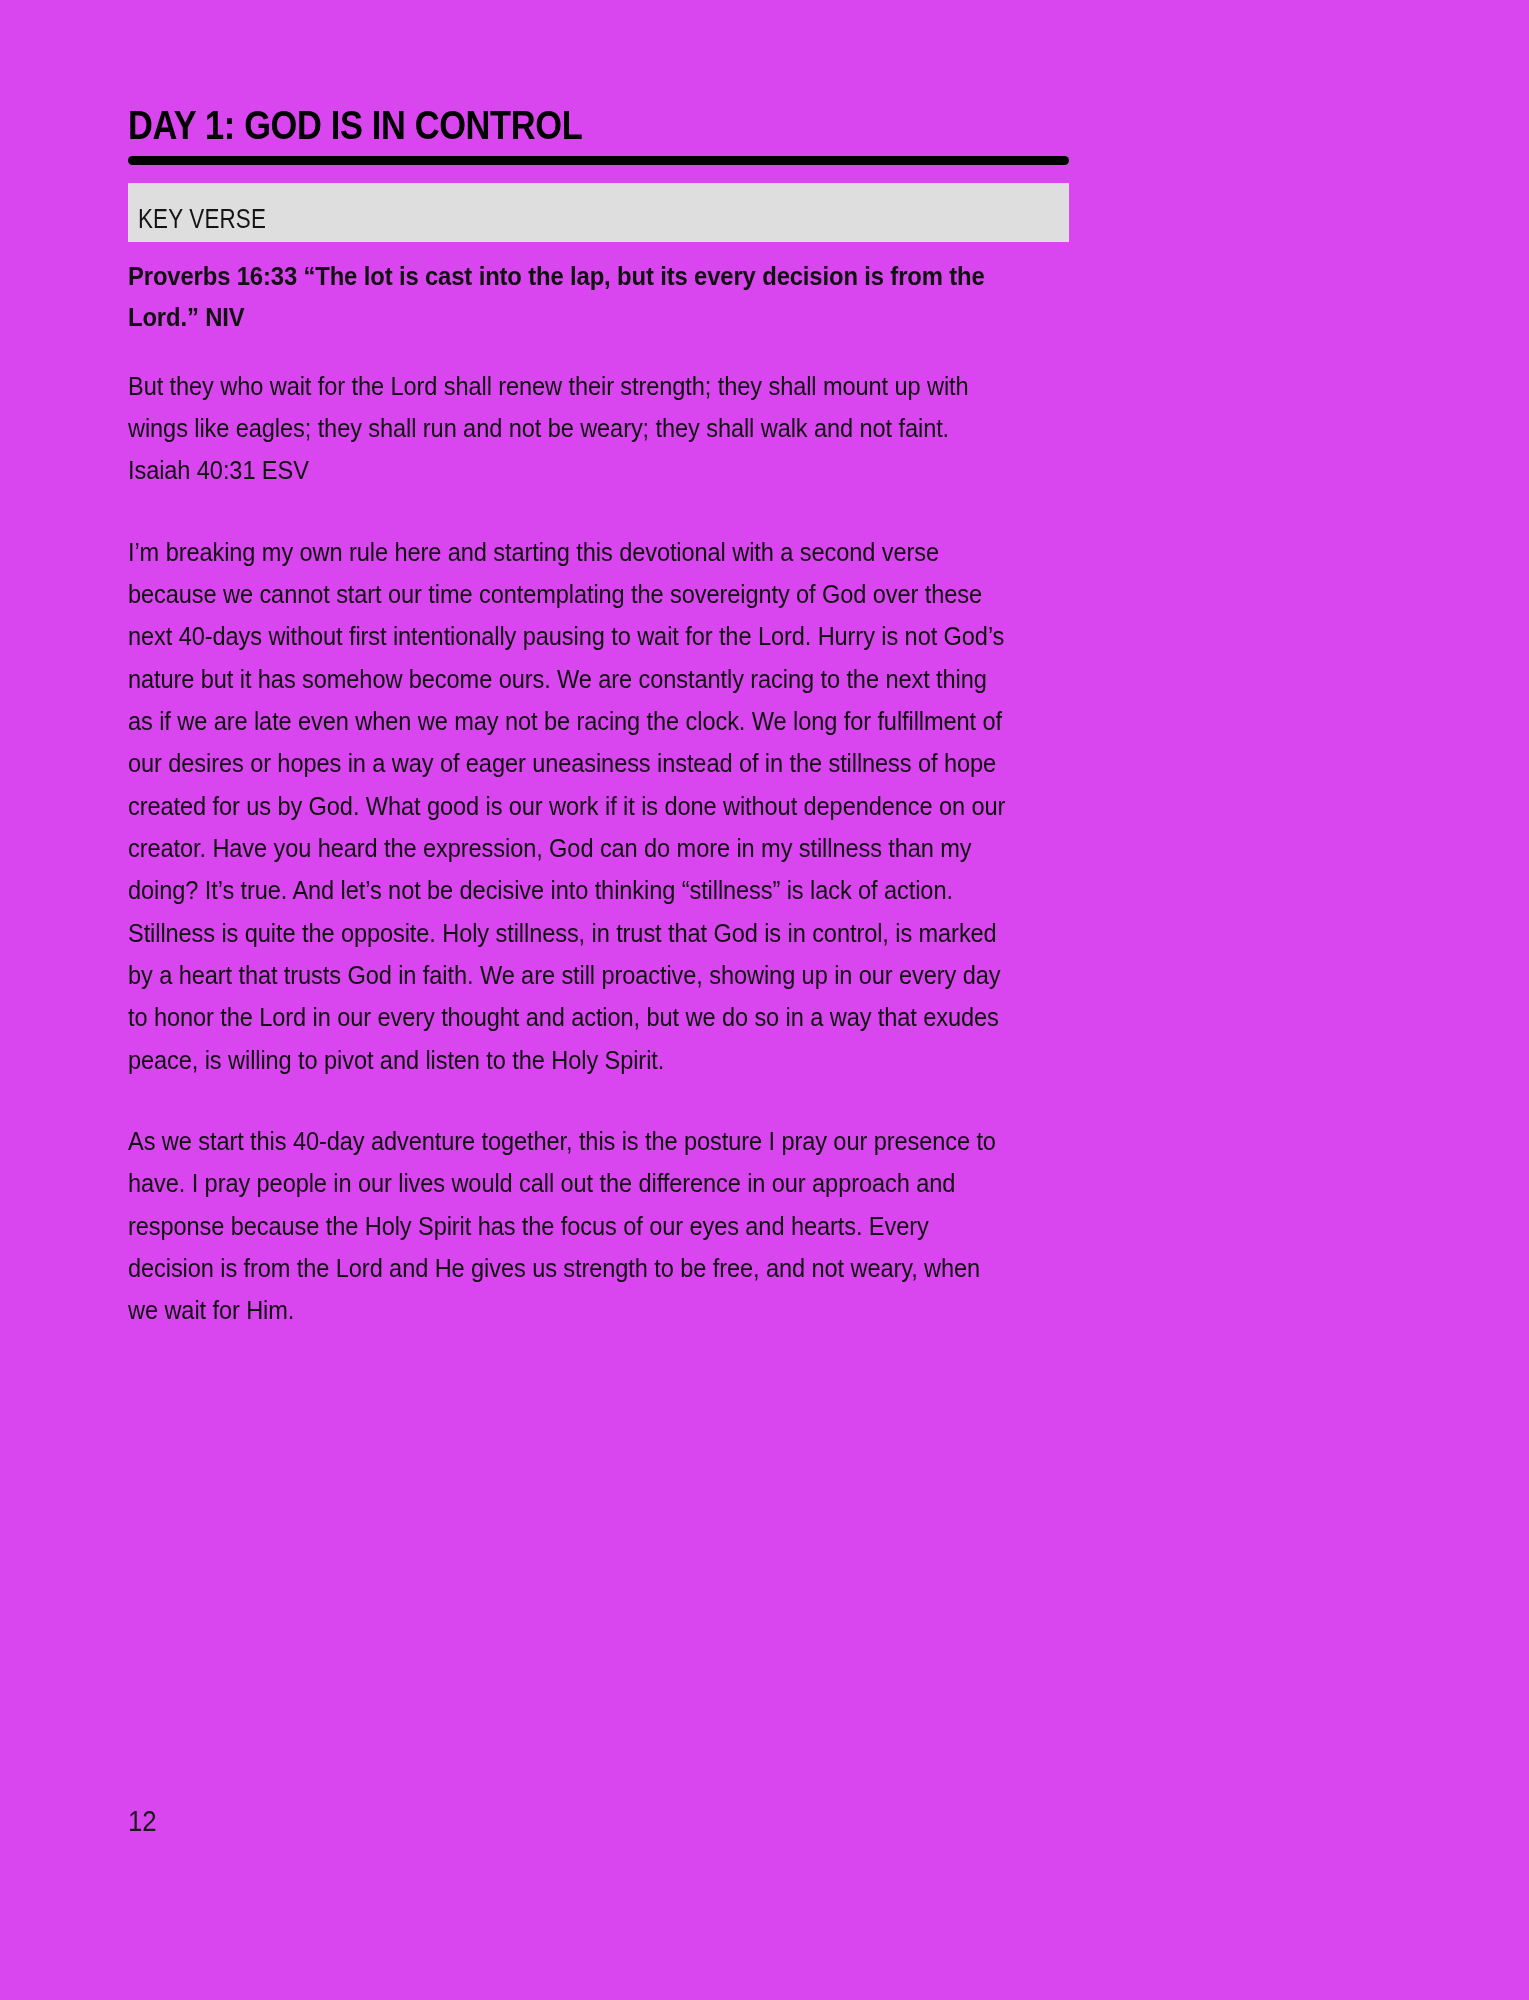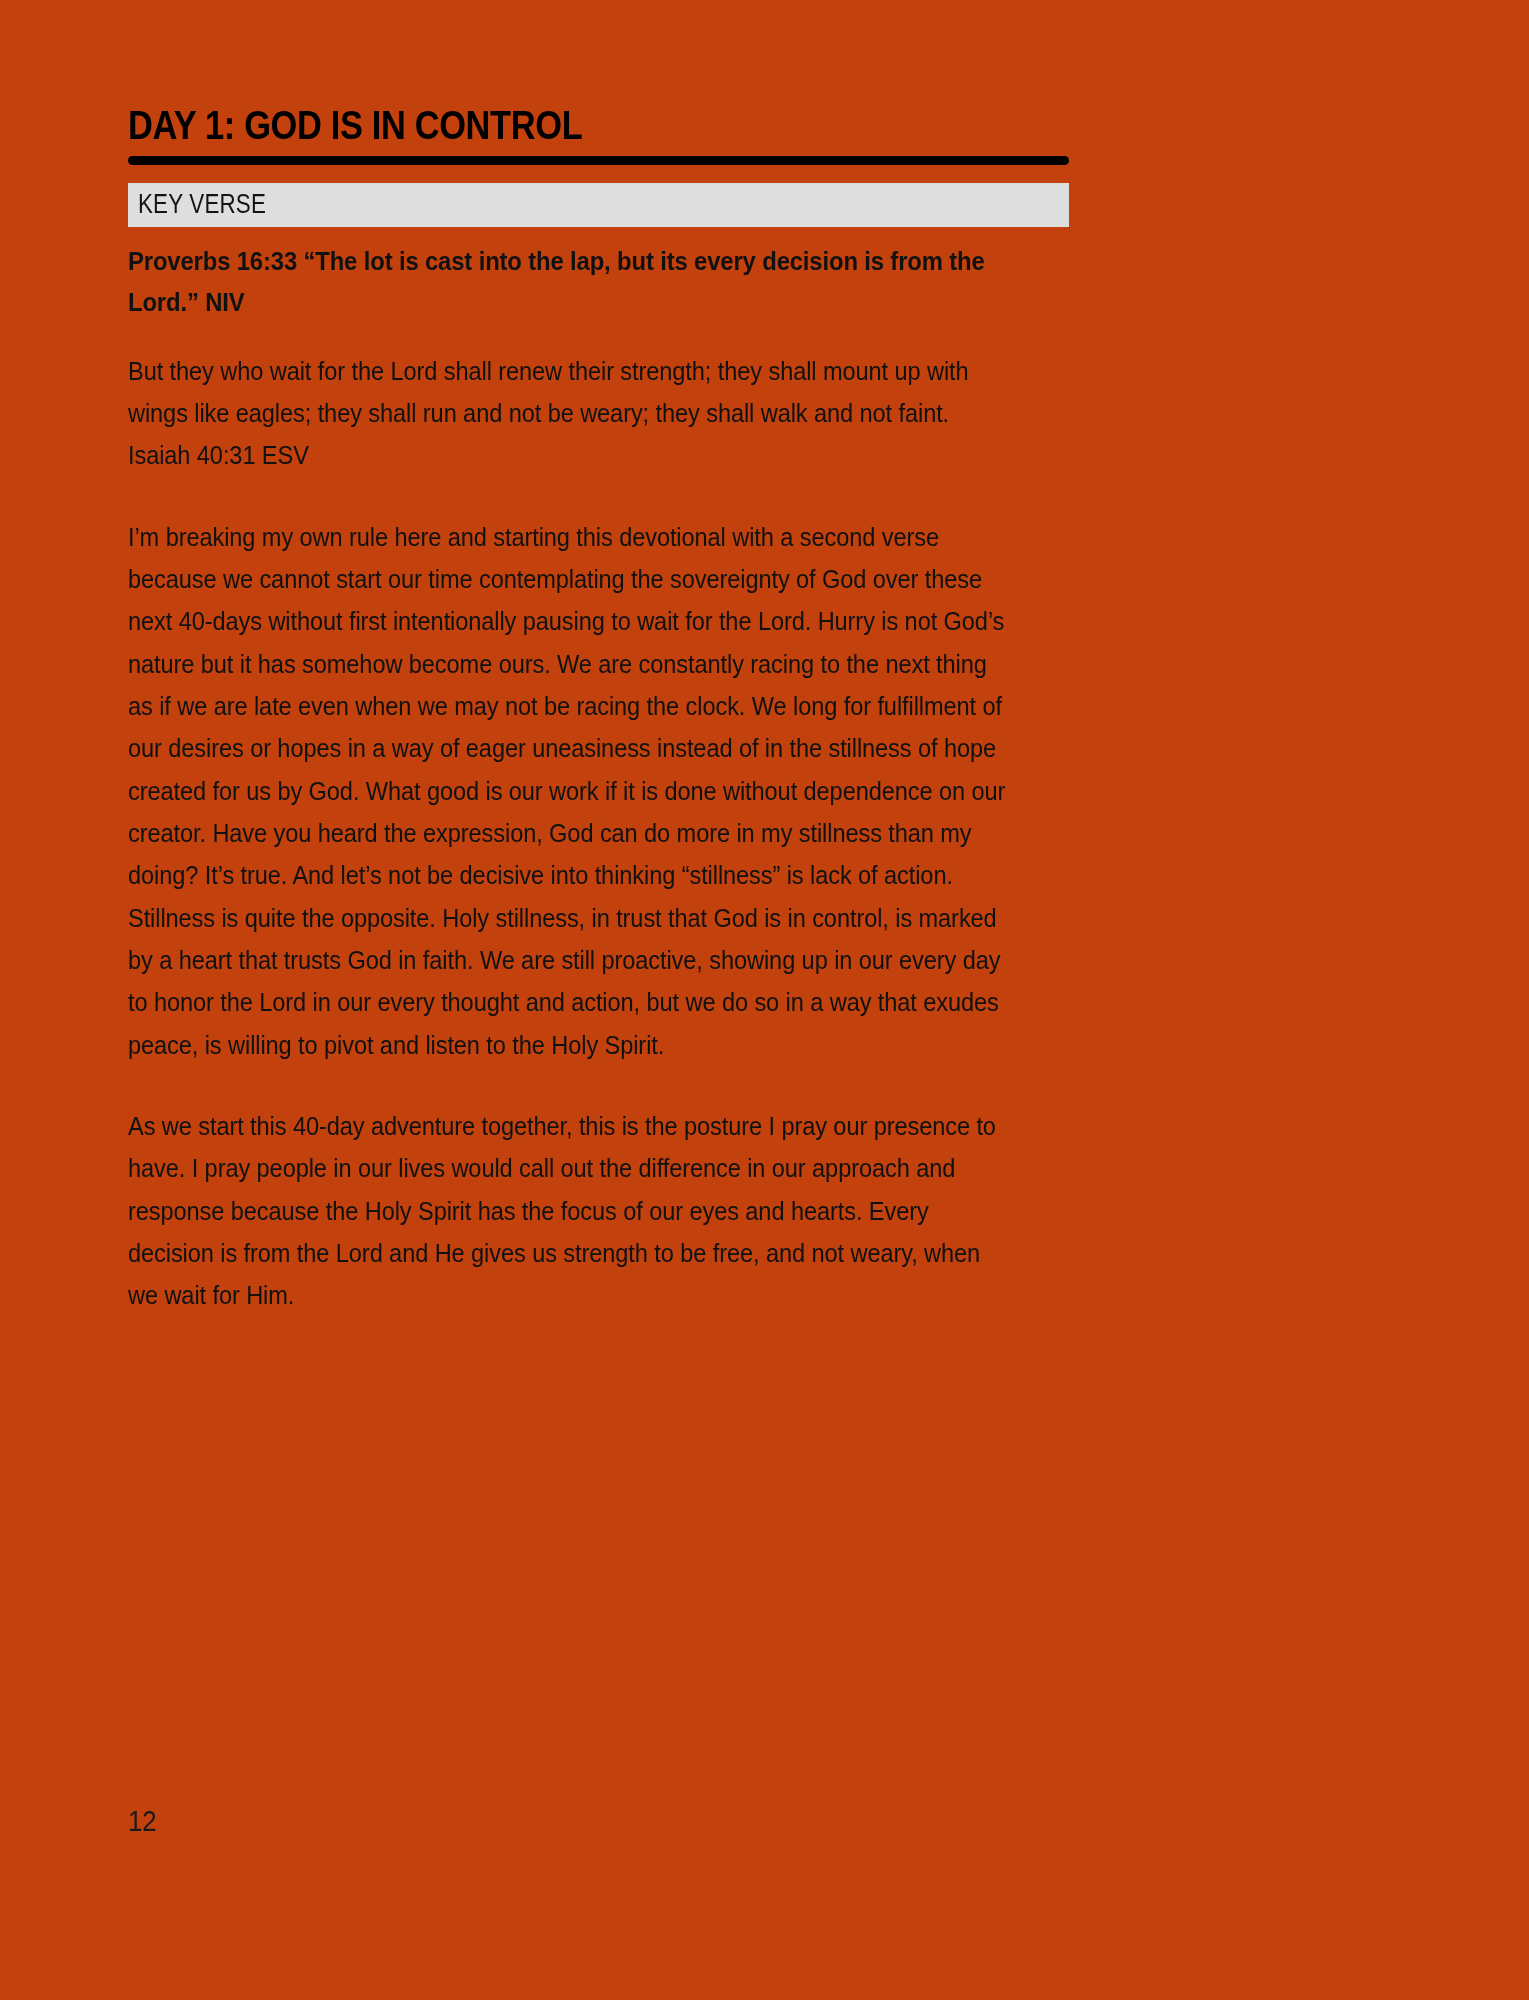--- a/index.html
+++ b/index.html
@@ -14,21 +14,21 @@
     font-family: "Liberation Sans", sans-serif;
     color: #0d0d0d;
     overflow: hidden;
   }
 
   .page {
     position: absolute;
     left: 0; top: 0;
     width: 1529px;
     height: 2000px;
-    background: #c2410c;
+    background: #d946ef;
   }
 
   .content {
     position: absolute;
     left: 128px;
     top: 104px;
     width: 941px;
   }
 
   
@@ -52,21 +52,21 @@
     background: #000000;
     border-radius: 5px;
     margin: 8px 0 18px 0;
   }
 
   
   .section-band {
     background: #dedede;
     width: 941px;
     box-sizing: border-box;
-    padding: 7px 10px 9px 10px;
+    padding: 22px 10px 9px 10px;
     margin: 0 0 14px 0;
   }
   .section-band-label {
     font-family: "Liberation Sans", sans-serif;
     font-weight: 400;
     font-size: 28px;
     line-height: 1.0;
     letter-spacing: 0.2px;
     color: #141414;
     display: inline-block;

